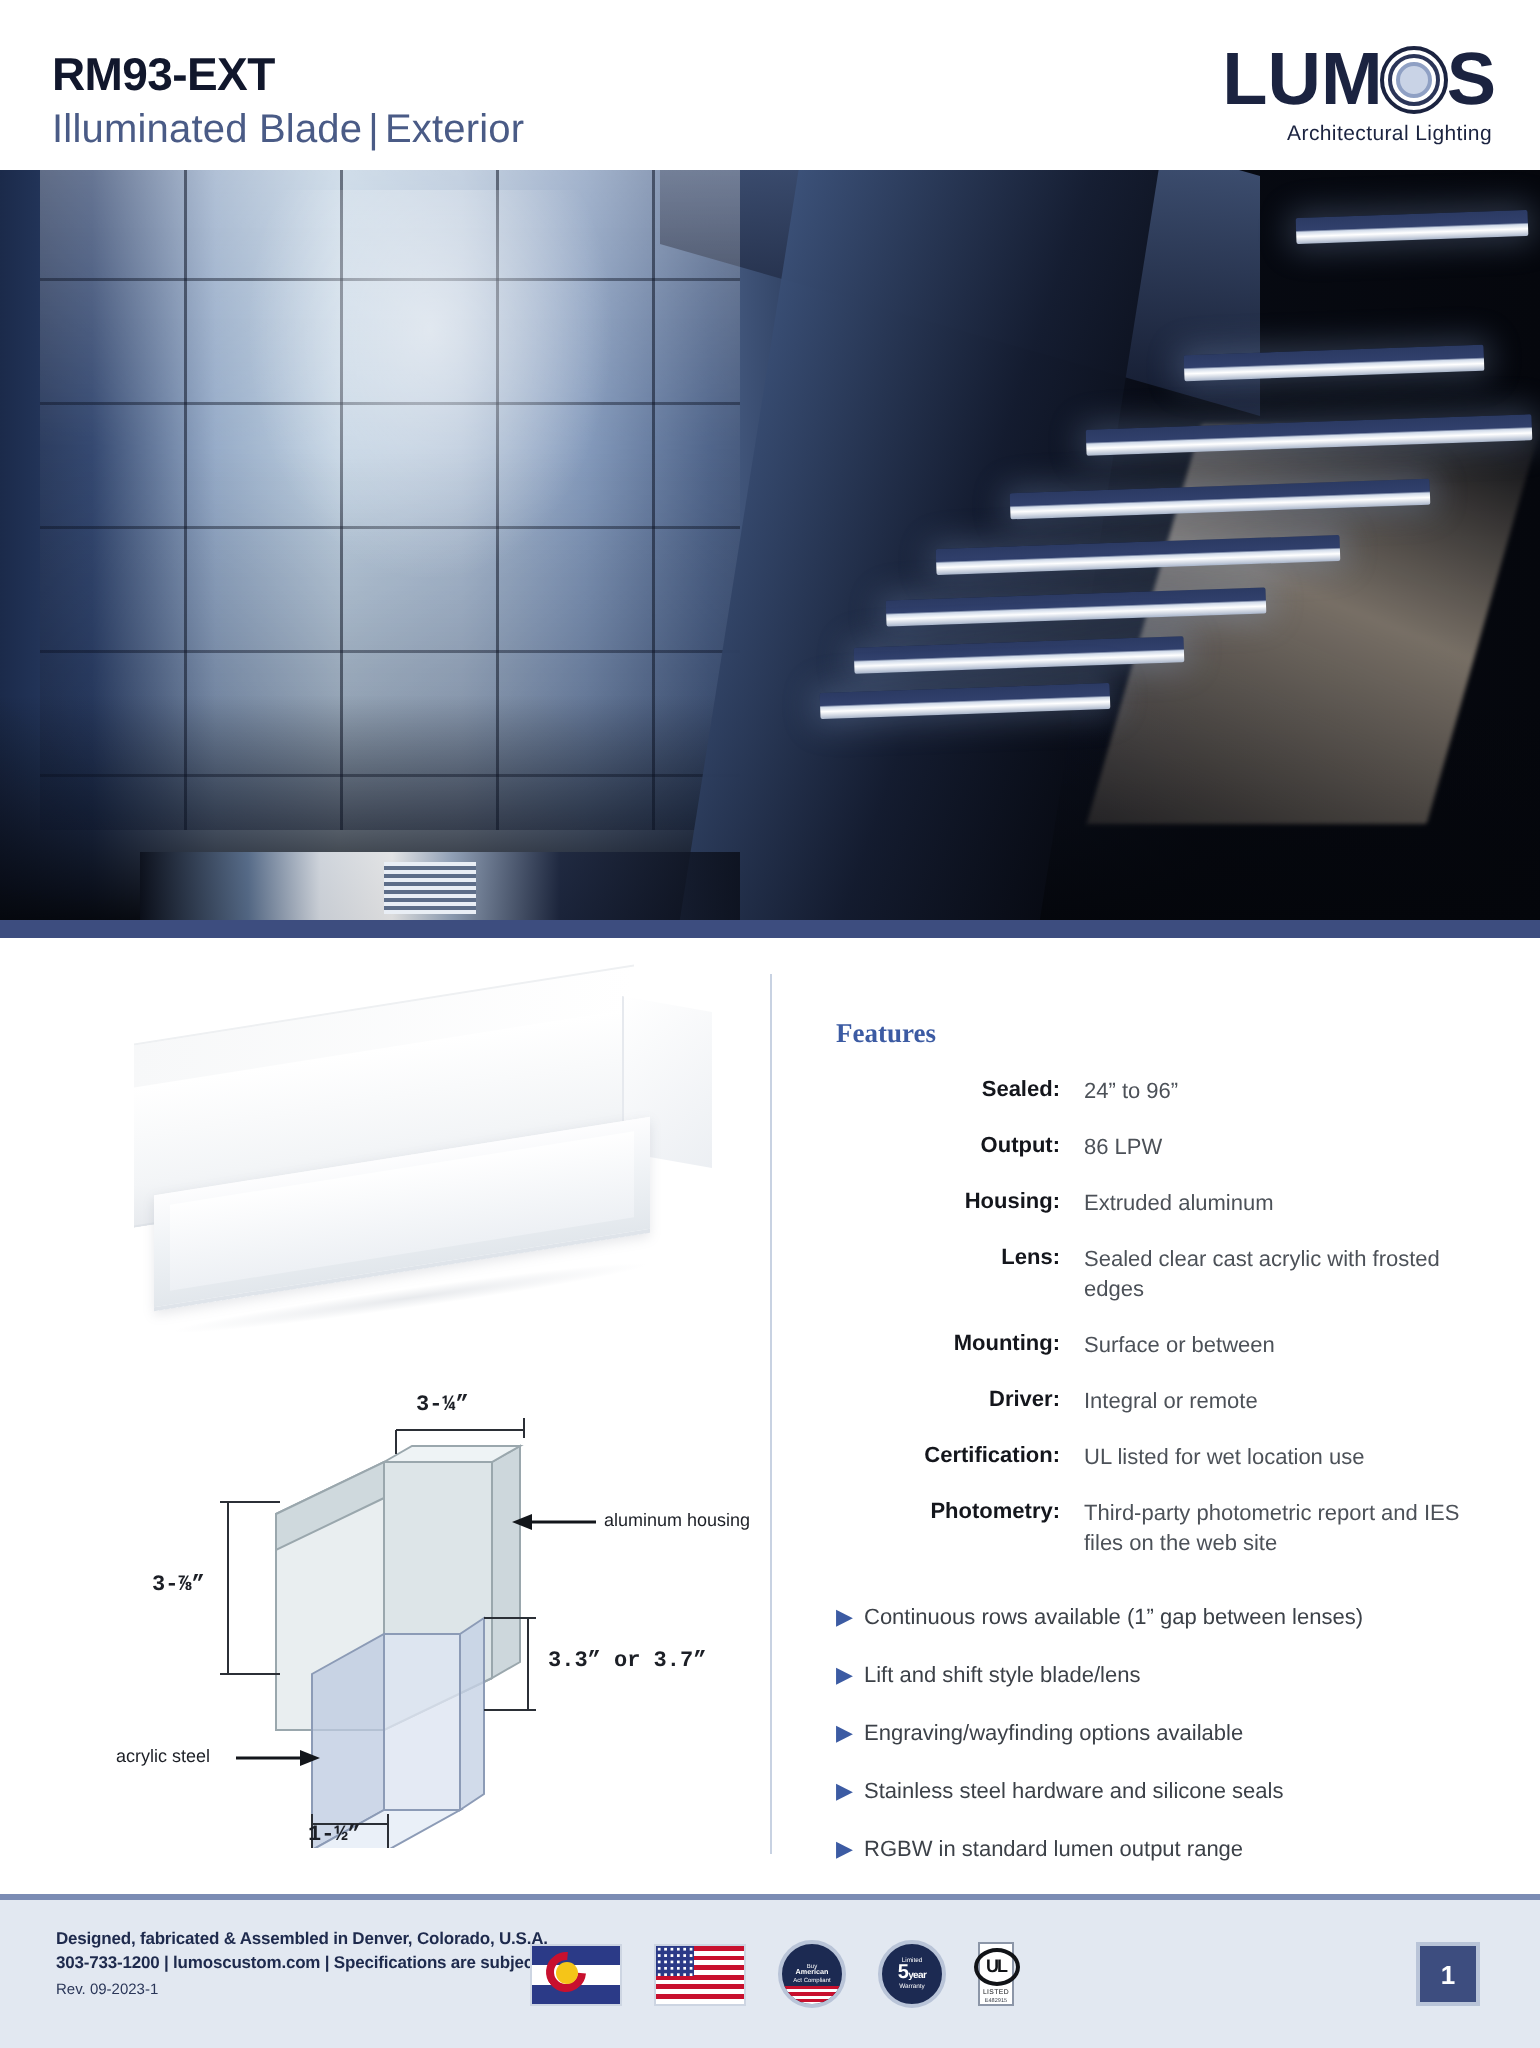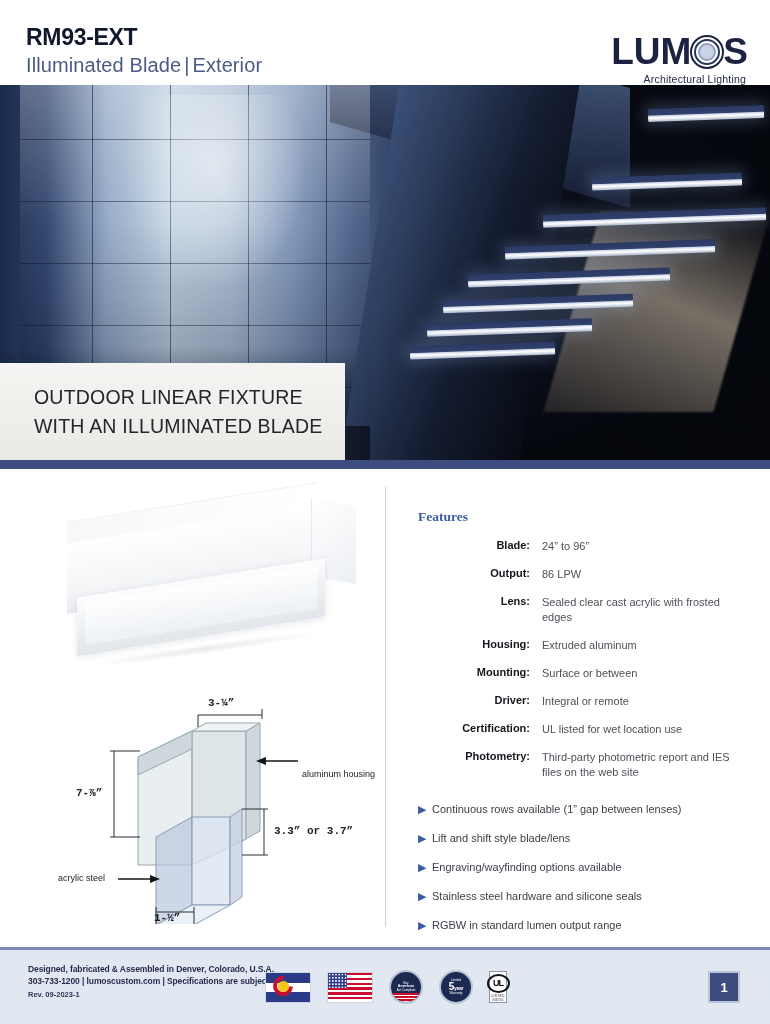--- a/index.html
+++ b/index.html
@@ -41,21 +41,21 @@
   }
   .header-subtitle .bar {
     color: #4a5b86;
     padding: 0 3px;
   }
 
   
   .logo-wrap {
     position: absolute;
     right: 22px; top: 20px;
-    width: 175px; height: 58px; margin-top: 12px;
+    width: 175px; height: 58px;
   }
   .logo-mark {
     position: relative;
     height: 40px;
     display: flex;
     align-items: center;
     justify-content: flex-end;
   }
   .logo-text {
     font-size: 37px;
@@ -375,21 +375,20 @@
     font-size: 8.5px;
     line-height: 11.5px;
     font-weight: bold;
     letter-spacing: -0.1px;
   }
   .footer-rev {
     font-size: 7.5px;
     line-height: 12px;
     margin-top: 2px;
     color: #2a3658;
-    font-weight: bold;
   }
 
   .badges {
     position: absolute;
     left: 265px; top: 970px;
     display: flex;
     align-items: center;
     gap: 16px;
   }
   
@@ -546,24 +545,20 @@
   <div class="blade" style="left:543px; top:126px; width:223px;"></div>
   <div class="blade" style="left:505px; top:158px; width:210px;"></div>
   <div class="blade" style="left:468px; top:186px; width:202px;"></div>
   <div class="blade" style="left:443px; top:212px; width:190px;"></div>
   <div class="blade" style="left:427px; top:236px; width:165px;"></div>
   <div class="blade" style="left:410px; top:259px; width:145px;"></div>
 
   <div class="hero-bottomstrip"></div>
   <div class="hero-vent"></div>
 
-  <div class="hero-caption">
-    <div>OUTDOOR LINEAR FIXTURE</div>
-    <div>WITH AN ILLUMINATED BLADE</div>
-  </div>
 </div>
 <div class="hero-underbar"></div>
 
 <div class="body-area">
   <div class="vdivider"></div>
 
   <div class="product-photo">
     <div class="pp-top"></div>
     <div class="pp-face"></div>
     <div class="pp-end"></div>
@@ -606,46 +601,46 @@
       <line x1="86" y1="203" x2="124" y2="203" stroke="#2b2f36" stroke-width="1"></line>
 
       <line x1="228" y1="52" x2="194" y2="52" stroke="#13161b" stroke-width="1.4"></line>
       <polygon points="186,52 196,48 196,56" fill="#13161b"></polygon>
 
       <line x1="48" y1="170" x2="82" y2="170" stroke="#13161b" stroke-width="1.4"></line>
       <polygon points="90,170 80,166 80,174" fill="#13161b"></polygon>
     </svg>
 
     <div class="dg-label" style="left:138px; top:-12px;">3-¼”</div>
-    <div class="dg-label" style="left:6px; top:78px;">7-⅞”</div>
+    <div class="dg-label" style="left:6px; top:78px;">3-⅞”</div>
     <div class="dg-label" style="left:204px; top:116px;">3.3” or 3.7”</div>
     <div class="dg-label" style="left:84px; top:203px;">1-½”</div>
-    <div class="dg-callout" style="left:232px; top:60px;text-align:center;">aluminum housing</div>
+    <div class="dg-callout" style="left:232px; top:46px;text-align:center;">aluminum housing</div>
     <div class="dg-callout" style="left:-12px; top:164px;">acrylic steel</div>
   </div>
 
   <div class="features">
     <div class="features-title">Features</div>
     <table class="spec-table">
       <tbody>
         <tr>
-          <td class="spec-label">Blade:</td>
+          <td class="spec-label">Sealed:</td>
           <td class="spec-value">24” to 96”</td>
         </tr>
         <tr>
           <td class="spec-label">Output:</td>
           <td class="spec-value">86 LPW</td>
         </tr>
         <tr>
+          <td class="spec-label">Housing:</td>
+          <td class="spec-value">Extruded aluminum</td>
+        </tr>
+        <tr>
           <td class="spec-label">Lens:</td>
           <td class="spec-value">Sealed clear cast acrylic with frosted edges</td>
-        </tr>
-        <tr>
-          <td class="spec-label">Housing:</td>
-          <td class="spec-value">Extruded aluminum</td>
         </tr>
         <tr>
           <td class="spec-label">Mounting:</td>
           <td class="spec-value">Surface or between</td>
         </tr>
         <tr>
           <td class="spec-label">Driver:</td>
           <td class="spec-value">Integral or remote</td>
         </tr>
         <tr>

